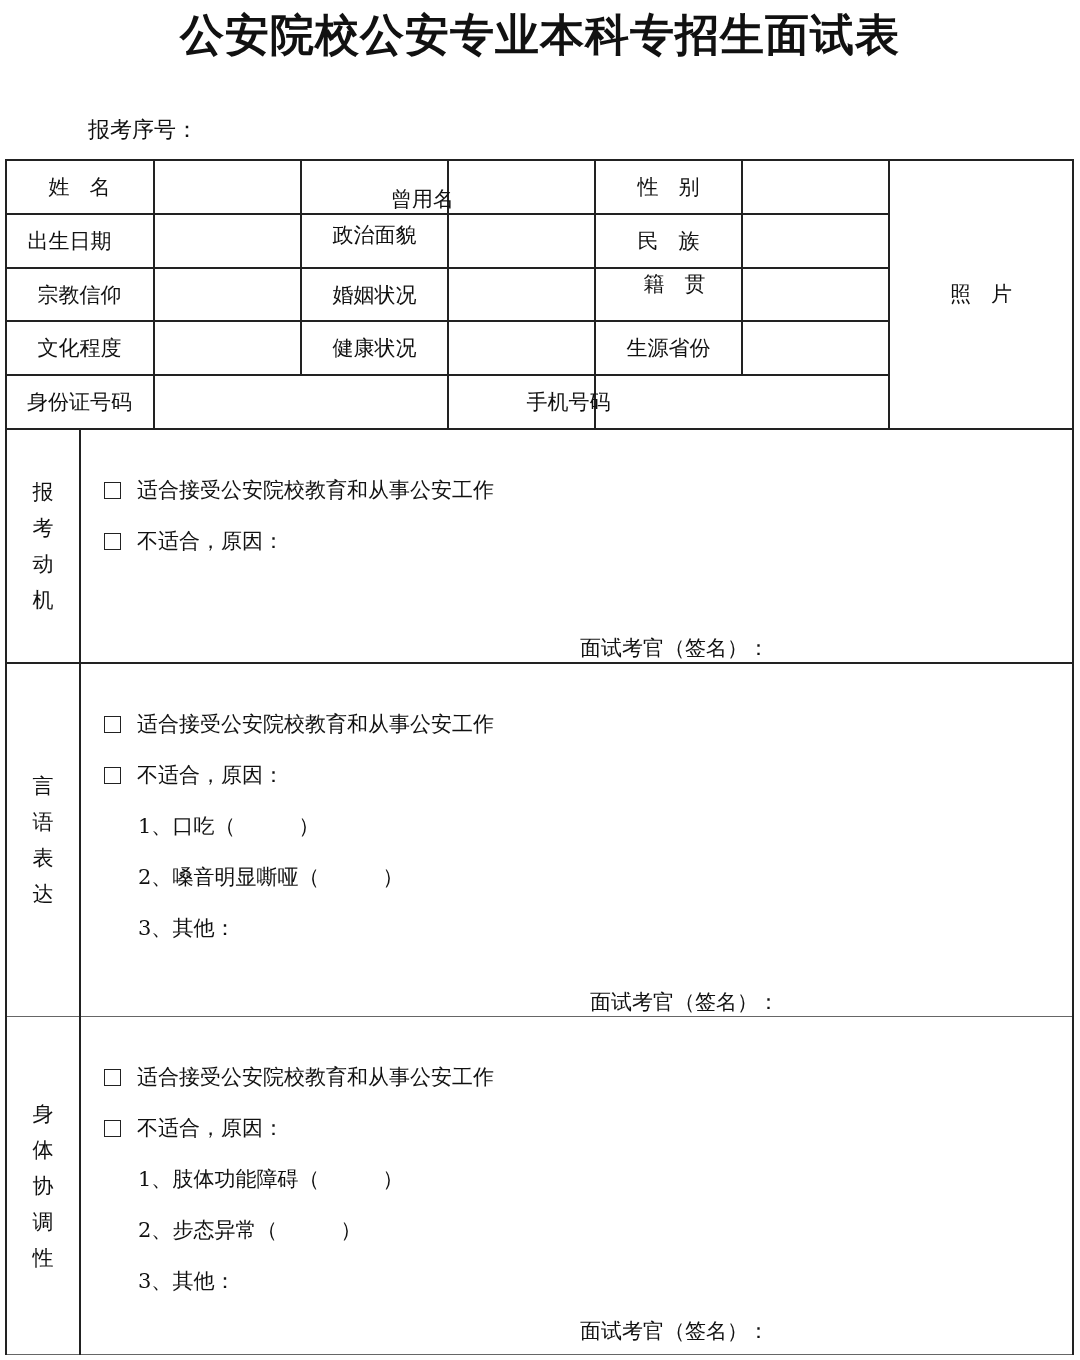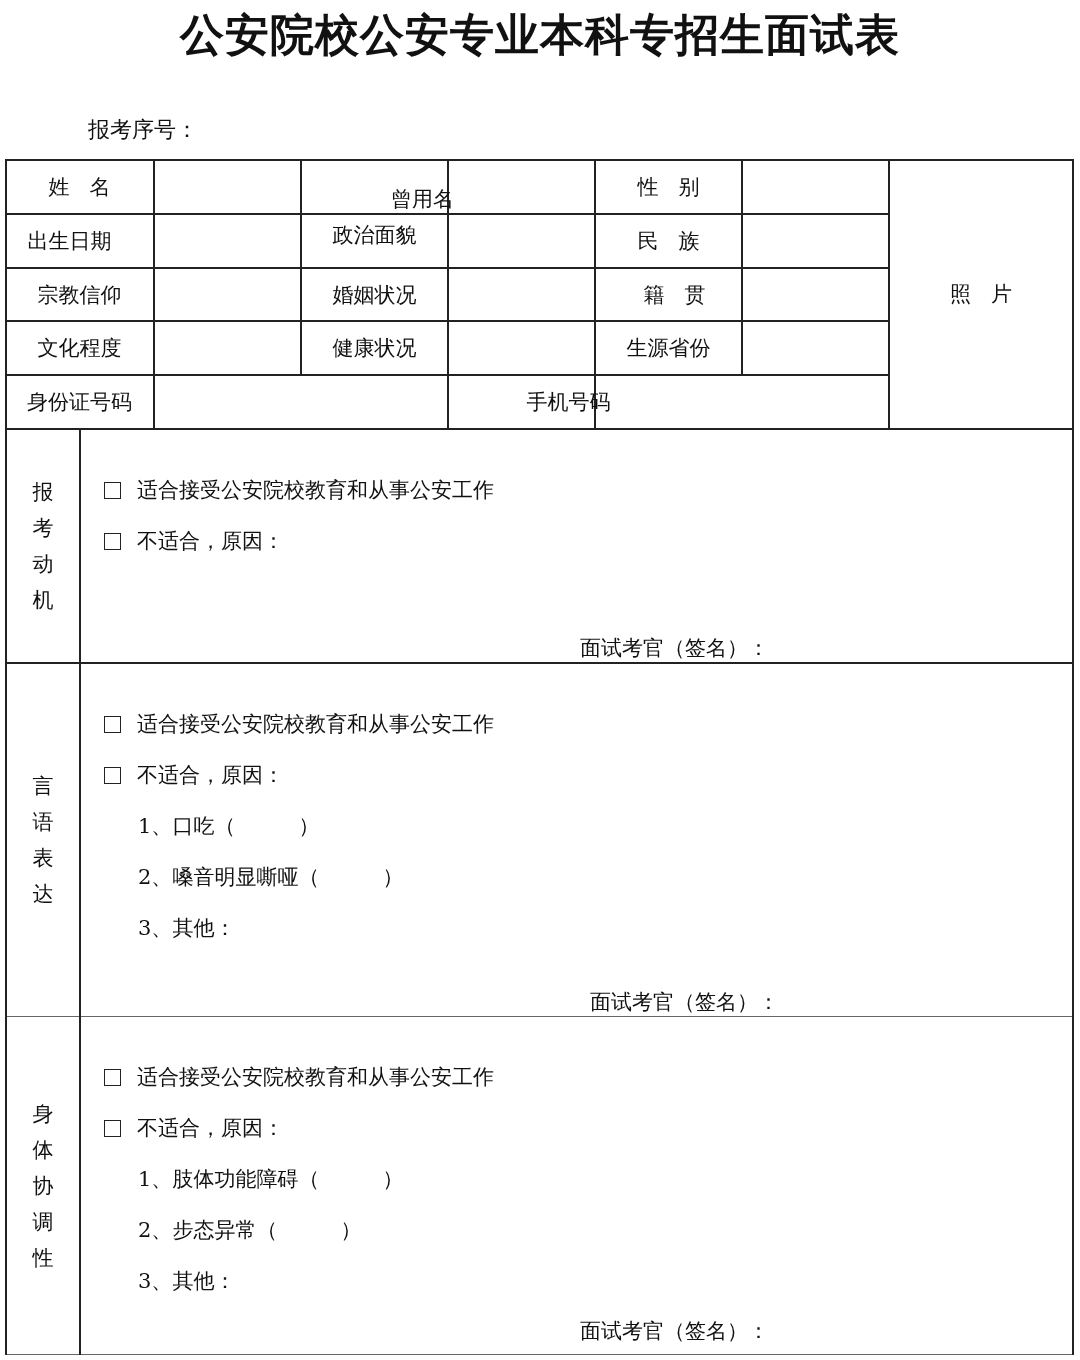--- a/index.html
+++ b/index.html
@@ -62,21 +62,21 @@
 <div class="cell field" style="left:449px;top:215px;width:145px;height:52px;"></div>
 <div class="cell" style="left:596px;top:215px;width:145px;height:52px;">
     <span class="spaced">民族</span>
   </div>
 <div class="cell field" style="left:743px;top:215px;width:145px;height:52px;"></div>
 
 <div class="cell" style="left:6px;top:269px;width:147px;height:51px;">宗教信仰</div>
 <div class="cell field" style="left:155px;top:269px;width:145px;height:51px;"></div>
 <div class="cell" style="left:302px;top:269px;width:145px;height:51px;">婚姻状况</div>
 <div class="cell field" style="left:449px;top:269px;width:145px;height:51px;"></div>
-<div class="cell" style="left:596px;top:269px;width:157px;height:51px;">
+<div class="cell" style="left:596px;top:258px;width:157px;height:51px;">
     <span class="spaced">籍贯</span>
   </div>
 <div class="cell field" style="left:743px;top:269px;width:145px;height:51px;"></div>
 
 <div class="cell" style="left:6px;top:322px;width:147px;height:52px;">文化程度</div>
 <div class="cell field" style="left:155px;top:322px;width:145px;height:52px;"></div>
 <div class="cell" style="left:302px;top:322px;width:145px;height:52px;">健康状况</div>
 <div class="cell field" style="left:449px;top:322px;width:145px;height:52px;"></div>
 <div class="cell" style="left:596px;top:322px;width:145px;height:52px;">生源省份</div>
 <div class="cell field" style="left:743px;top:322px;width:145px;height:52px;"></div>

